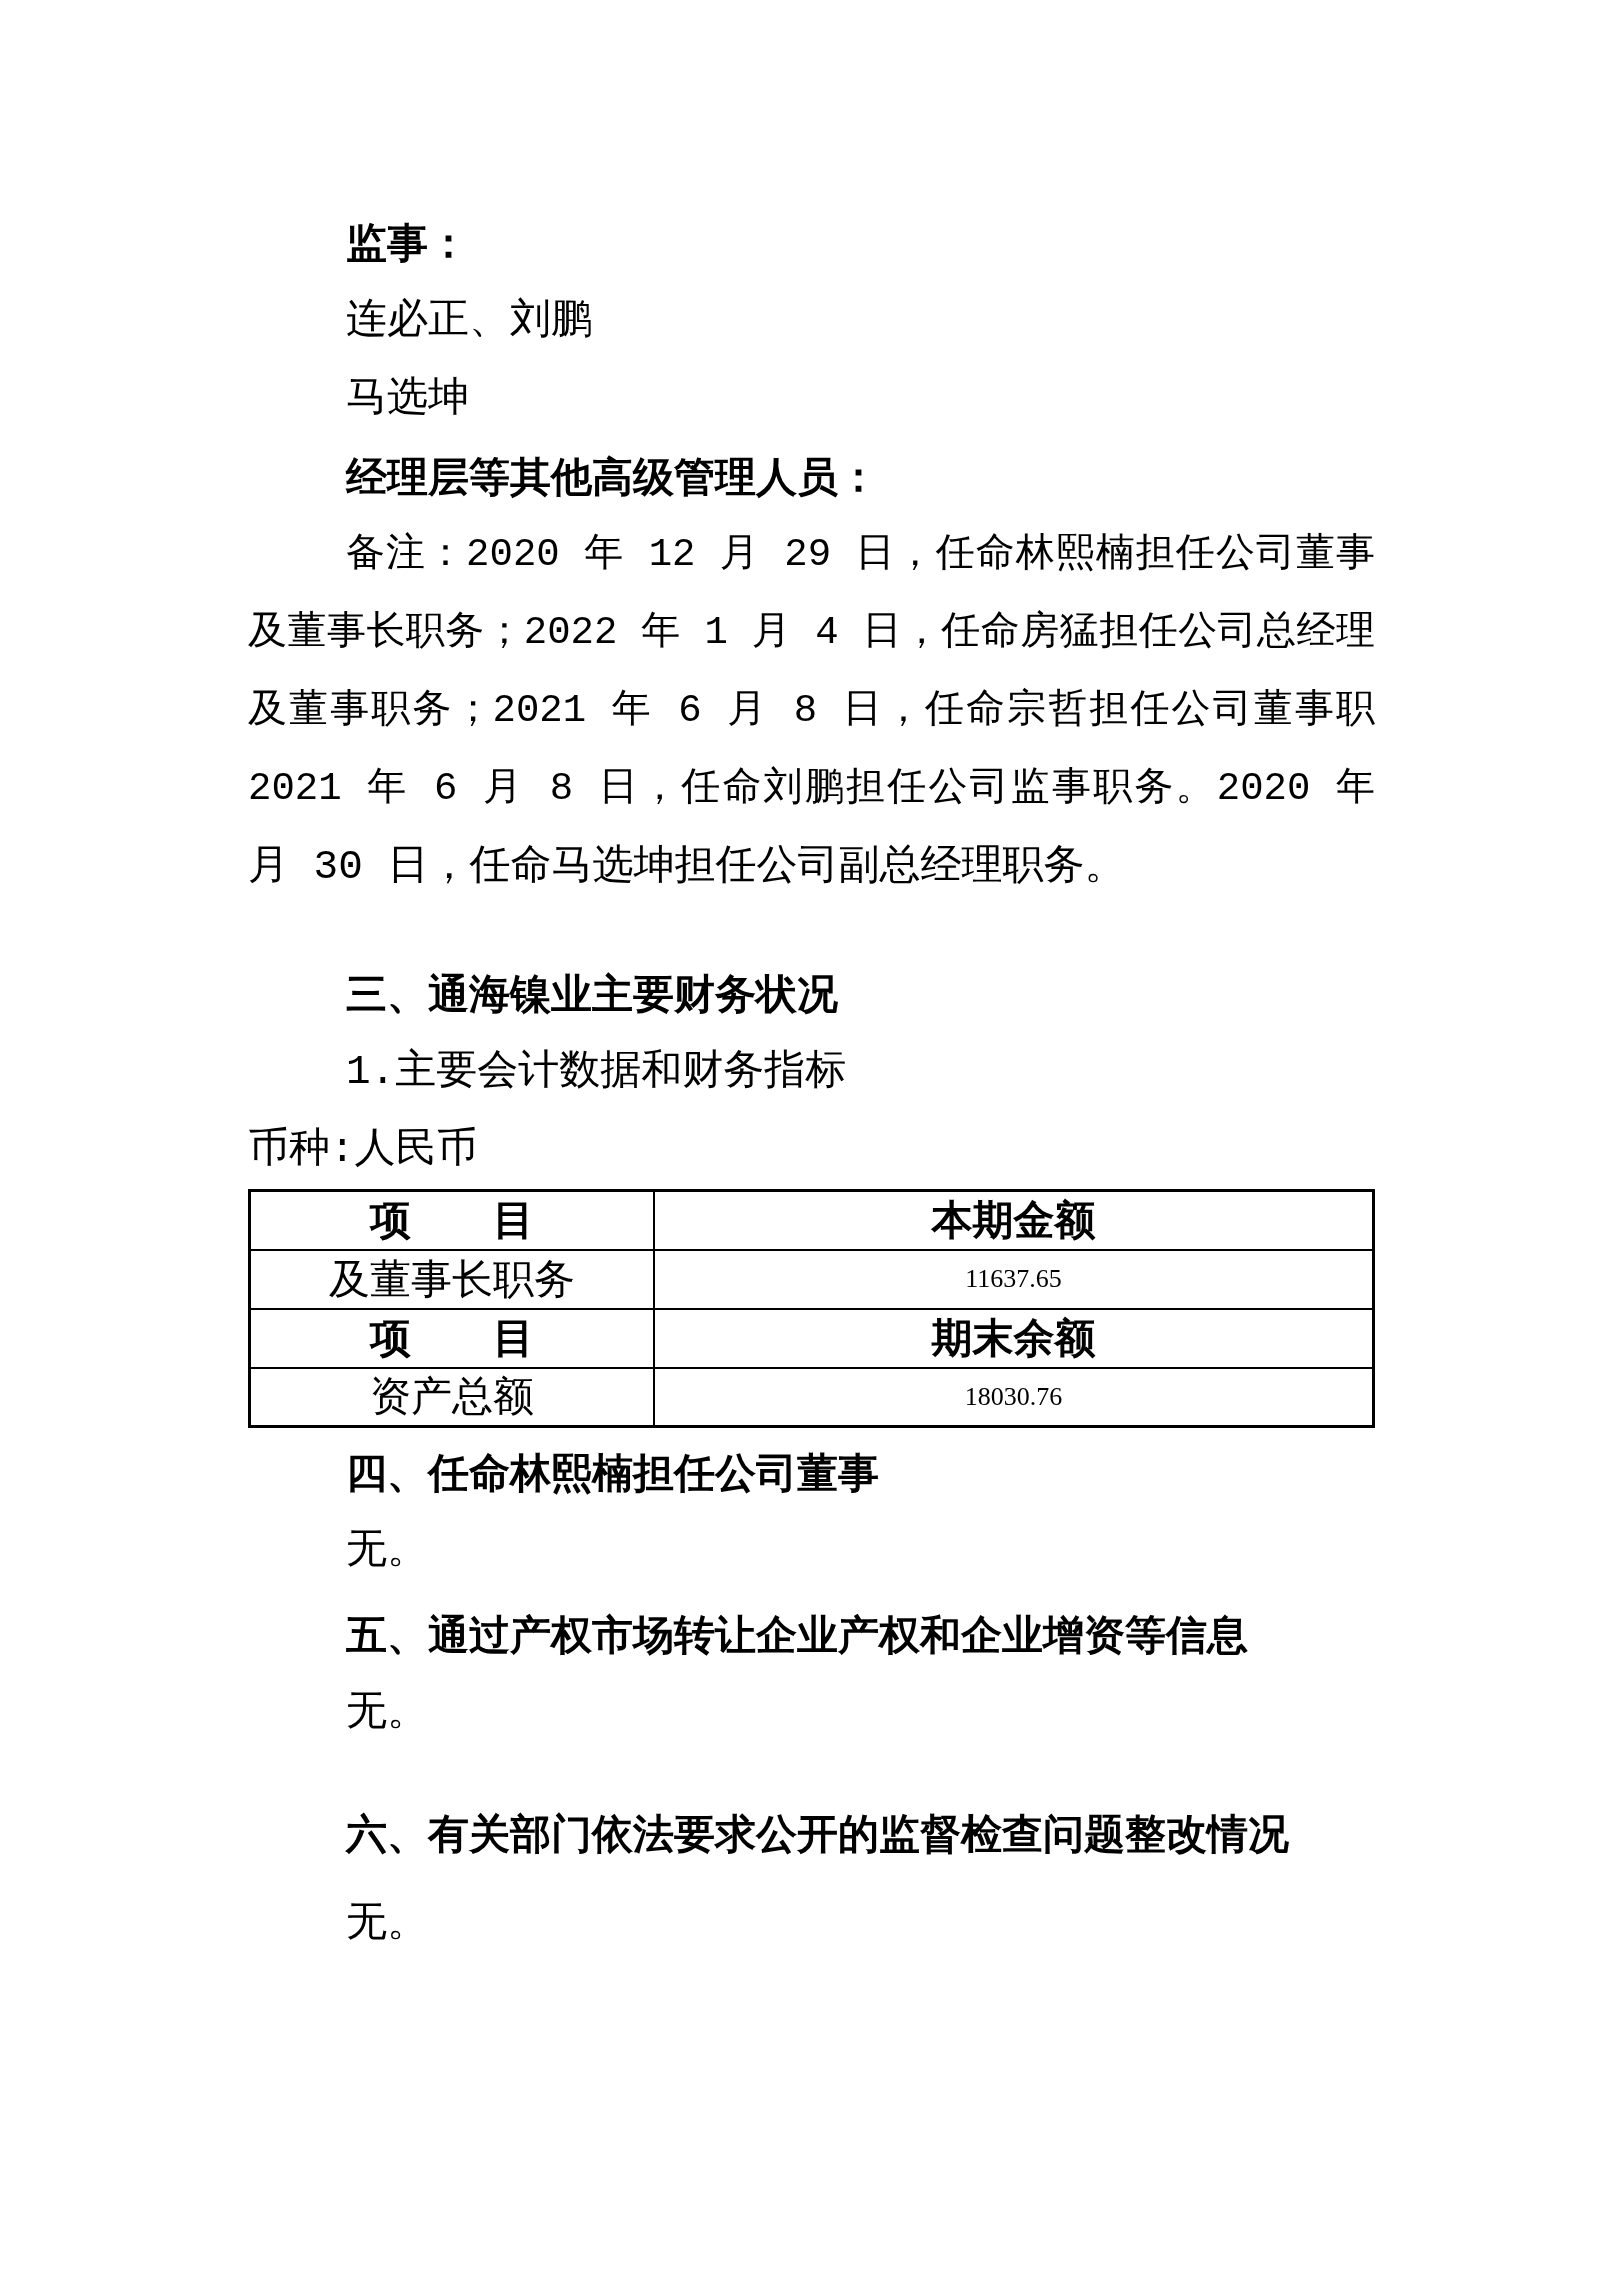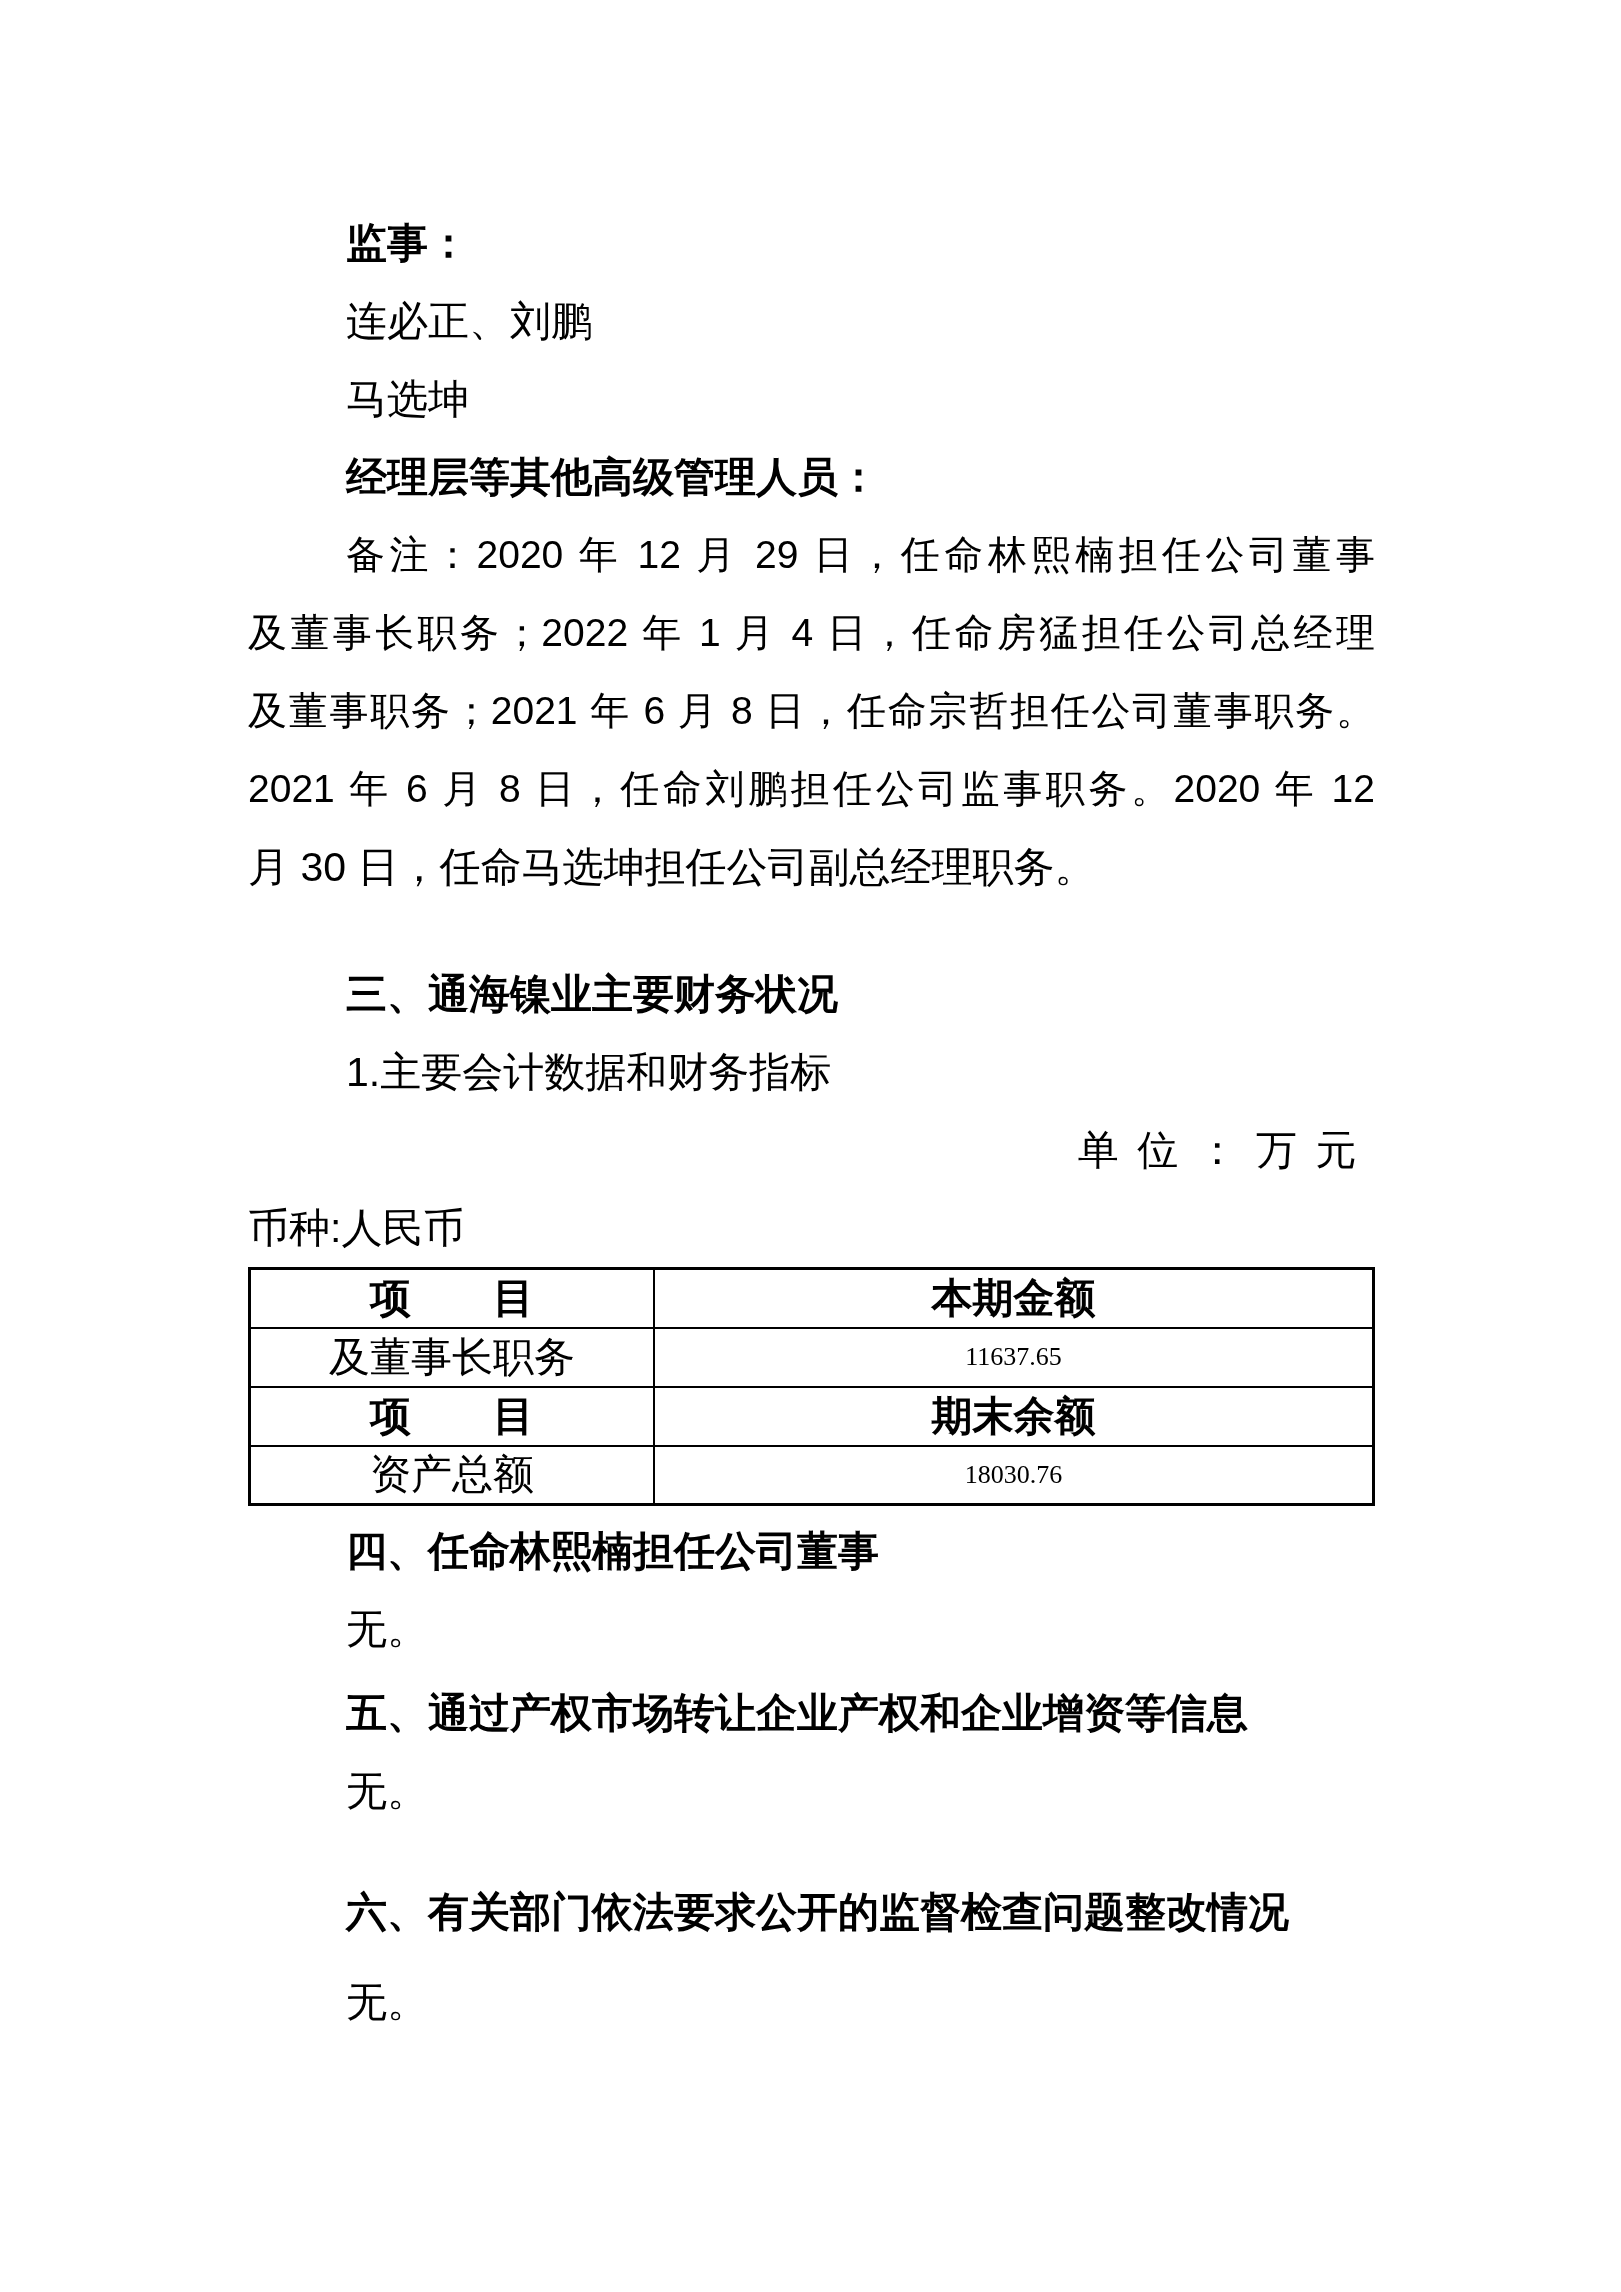--- a/index.html
+++ b/index.html
@@ -12,21 +12,21 @@
     color: #000000;
     overflow: hidden;
   }
   .content {
     position: absolute;
     left: 248px;
     top: 204px;
     width: 1127px;
   }
   .line {
-    font-family: Liberation Sans, sans-serif;
+    font-family: Liberation Mono, monospace;
     font-size: 41px;
     line-height: 78px;
     height: 78px;
     overflow: hidden;
     white-space: nowrap;
     color: #000000;
   }
   .hei {
     font-family: "Liberation Sans", "DejaVu Sans", sans-serif;
     font-weight: bold;
@@ -86,21 +86,20 @@
     <div class="line hei indent">经理层等其他高级管理人员：</div>
 
     <div class="line jline indent">备注：2020 年 12 月 29 日，任命林熙楠担任公司董事</div>
     <div class="line jline">及董事长职务；2022 年 1 月 4 日，任命房猛担任公司总经理</div>
     <div class="line jline">及董事职务；2021 年 6 月 8 日，任命宗哲担任公司董事职务。</div>
     <div class="line jline">2021 年 6 月 8 日，任命刘鹏担任公司监事职务。2020 年 12</div>
     <div class="line">月 30 日，任命马选坤担任公司副总经理职务。</div>
 
     <div class="line hei indent sec-gap">三、通海镍业主要财务状况</div>
     <div class="line indent">1.主要会计数据和财务指标</div>
-    <div class="line unit-line">单位：万元</div>
     <div class="line">币种:人民币</div>
 
     <table class="fin">
       <tbody>
         <tr class="hdr">
           <td class="c1">项　　目</td>
           <td>本期金额</td>
         </tr>
         <tr>
           <td class="c1">及董事长职务</td>

